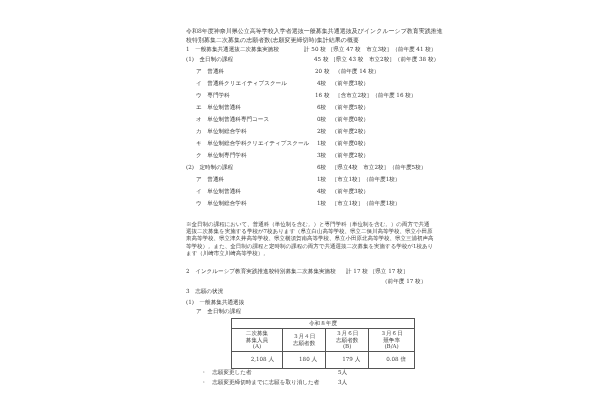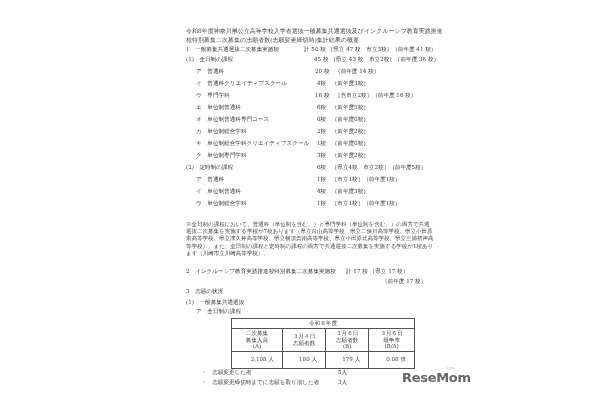--- a/index.html
+++ b/index.html
@@ -136,17 +136,13 @@
 
   <div class="row" style="top:369px;left:201px;">
     <span class="lbl">・　志願変更した者</span>
     <span class="val" style="left:137px;">5人</span>
   </div>
   <div class="row" style="top:379px;left:201px;">
     <span class="lbl">・　志願変更締切時までに志願を取り消した者</span>
     <span class="val" style="left:137px;">3人</span>
   </div>
 
-  <div class="logo">
-    <span>ReseMom</span>
-    <small>リセマム</small>
-  </div>
 </div>
 
 </body></html>

